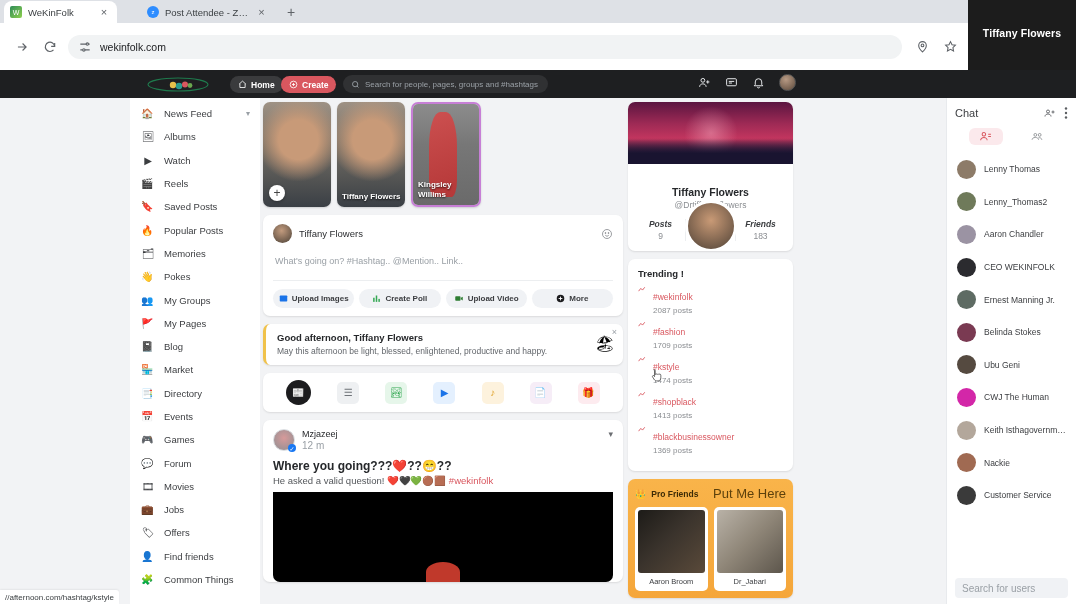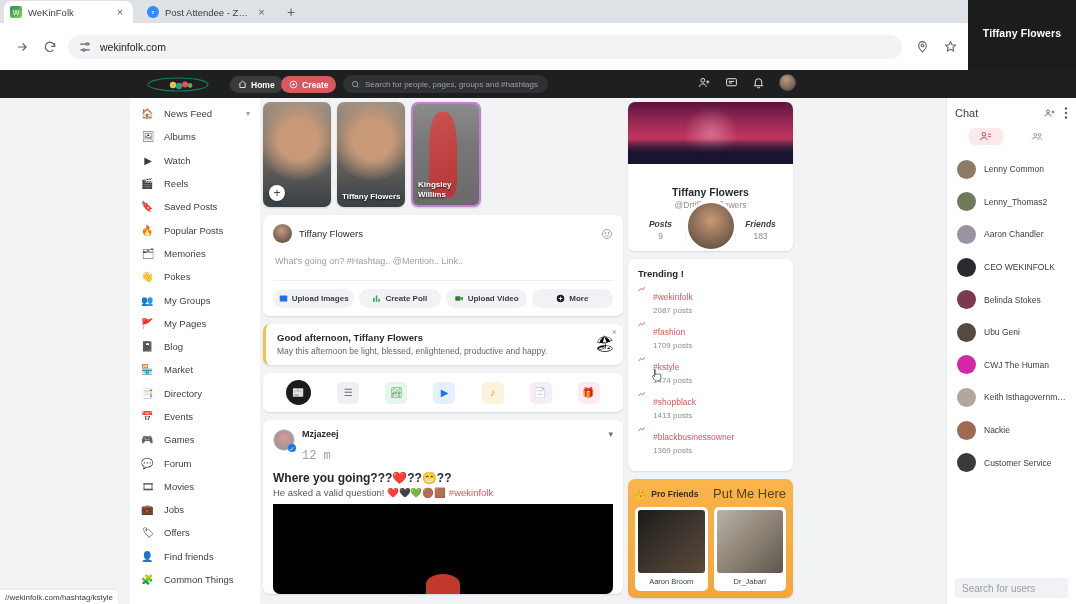--- a/index.html
+++ b/index.html
@@ -113,22 +113,22 @@
     justify-content: center; font-size: 10px; }
   .irow-ic.first { width: 25px; height: 25px; border-radius: 50%; background: #1c1c1e; color: #fff; }
 
   .post { padding: 9px 10px 0; }
   .post-head { display: flex; align-items: flex-start; }
   .post-av { width: 22px; height: 22px; border-radius: 50%; margin-right: 7px; position: relative;
     background: radial-gradient(circle at 50% 40%, #d79a9a, #8d8f93); border: 1px solid #dadde1; }
   .post-av .vb { position: absolute; right: -2px; bottom: -2px; width: 8px; height: 8px; border-radius: 50%;
     background: #1877f2; color: #fff; font-size: 6px; display: flex; align-items: center; justify-content: center; }
   .post-meta { flex: 1 1 auto; }
-  .post-name { font-size: 9px; font-weight: bold; color: #26282b; }
-  .post-time { font-size: 12px; color: #9aa0a6; margin-top: 10px; font-family: Liberation Mono, monospace; }
+  .post-name { font-size: 9px; font-weight: normal; color: #26282b; }
+  .post-time { font-size: 10px; color: #9aa0a6; margin-top: 1px; }
   .post-caret { color: #6b6e72; font-size: 9px; }
   .post-body { padding: 8px 0 6px; }
   .post-l1 { font-size: 12px; color: #26282b; font-weight: bold; }
   .post-l2 { font-size: 9.5px; color: #54575b; margin-top: 2px; }
   .post-tag { color: #d9575f; }
   .post-media { height: 90px; background: #000000; border-radius: 0 0 7px 7px; position: relative; }
   .post-media .rec { position: absolute; left: 50%; bottom: 0; width: 34px; height: 20px; margin-left: -17px;
     border-radius: 50% 50% 0 0; background: #c0392b; }
 
   
@@ -197,21 +197,21 @@
     box-shadow: 0 -1px 2px rgba(0,0,0,.06); }
   .statusbar span { font-size: 8px; color: #3c4043; }
 
   .cursor { position: absolute; left: 650px; top: 368px; font-size: 13px; color: #222; }
 </style>
 </head>
 <body>
 
 <div class="browser-chrome">
   <div class="tabstrip">
-    <div class="tab active" style="left:4px; width:129px;justify-content:space-between;">
+    <div class="tab active" style="left:4px; width:113px;justify-content:space-between;">
       <span class="favicon fv-wk">W</span>
       <span class="title">WeKinFolk</span>
       <span class="tclose">×</span>
     </div>
     <div class="tab" style="left:141px; width:133px;">
       <span class="favicon fv-zm">z</span>
       <span class="title">Post Attendee - Zoom</span>
       <span class="tclose">×</span>
     </div>
     <div class="newtab">+</div>
@@ -645,33 +645,37 @@
           <circle cx="8" cy="9" r="2.6"></circle>
             <circle cx="16" cy="9" r="2.6"></circle>
           <path d="M2 18c0-2.6 2.4-4.2 6-4.2s6 1.6 6 4.2"></path>
             <path d="M14 14c3.2 0 6 1.5 6 4"></path>
           </svg>
       </div>
     </div>
     <div class="chat-list">
       <div class="chat-row">
           <span class="chat-av" style="background:#8d7b68"></span>
-          <span class="chat-nm">Lenny Common</span>
+          <span class="chat-nm">Lenny Thomas</span>
         </div>
       <div class="chat-row">
           <span class="chat-av" style="background:#6f7a5a"></span>
           <span class="chat-nm">Lenny_Thomas2</span>
         </div>
       <div class="chat-row">
           <span class="chat-av" style="background:#9b93a3"></span>
           <span class="chat-nm">Aaron Chandler</span>
         </div>
       <div class="chat-row">
           <span class="chat-av" style="background:#2b2b2f"></span>
           <span class="chat-nm">CEO WEKINFOLK</span>
+        </div>
+      <div class="chat-row">
+          <span class="chat-av" style="background:#5e6b63"></span>
+          <span class="chat-nm">Ernest Manning Jr.</span>
         </div>
       <div class="chat-row">
           <span class="chat-av" style="background:#7a3a52"></span>
           <span class="chat-nm">Belinda Stokes</span>
         </div>
       <div class="chat-row">
           <span class="chat-av" style="background:#554a40"></span>
           <span class="chat-nm">Ubu Geni</span>
         </div>
       <div class="chat-row">
@@ -697,14 +701,14 @@
   </aside>
 </div>
 
 <div class="cursor">
   <svg width="13" height="15" viewBox="0 0 24 26" fill="#fff" stroke="#333" stroke-width="1.3">
     <path d="M8 2c1 0 1.6.8 1.6 1.7v7.6c.5-1 1.3-1.4 2-1.4.8 0 1.4.5 1.6 1.2.4-.7 1-1 1.7-1 .8 0 1.4.5 1.6 1.2.4-.6 1-.9 1.6-.9 1 0 1.9.8 1.9 2v5c0 3-2 5.6-5 5.6h-2.5c-2.4 0-3.6-1-4.8-2.8l-3-4.6c-.5-.8-.3-1.8.5-2.3.7-.5 1.7-.3 2.2.4l1 1.3V3.7C6.4 2.8 7 2 8 2z"></path>
   </svg>
 </div>
 
 <div class="statusbar">
-  <span>//wekinfolk.com/hashtag/kstyle</span>
+  <span>//afternoon.com/hashtag/kstyle</span>
 </div>
 
 </body></html>

